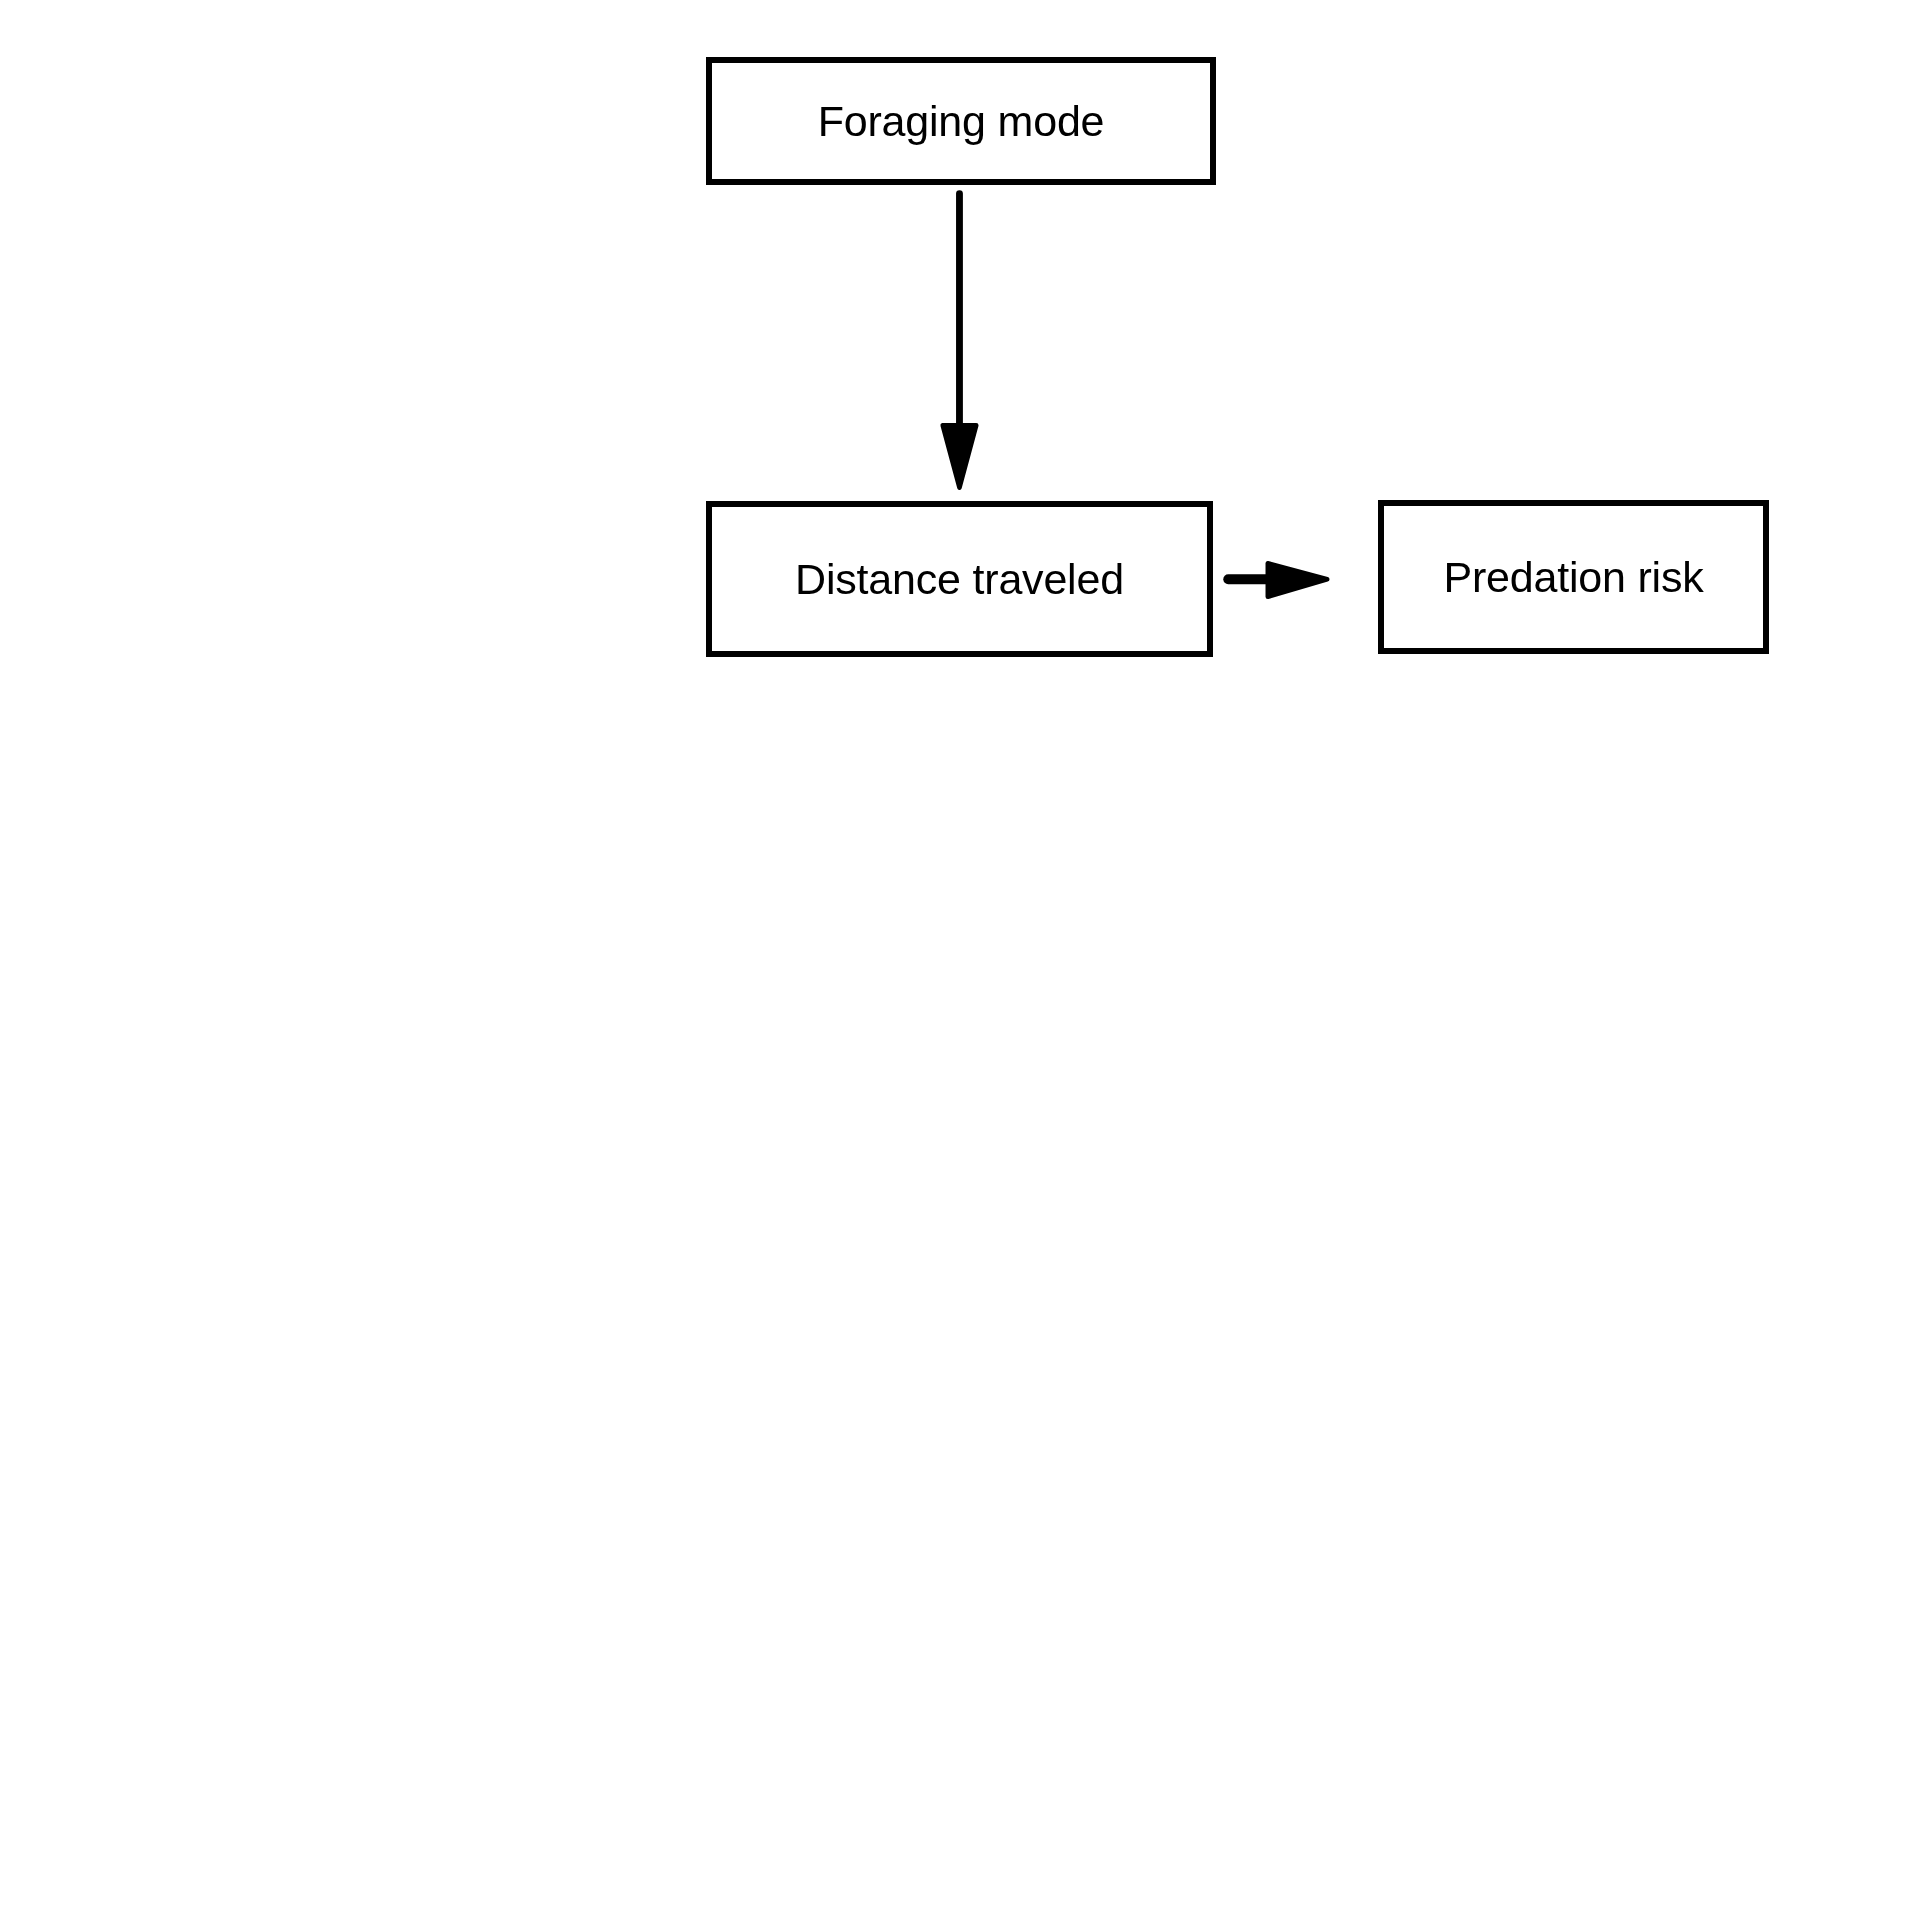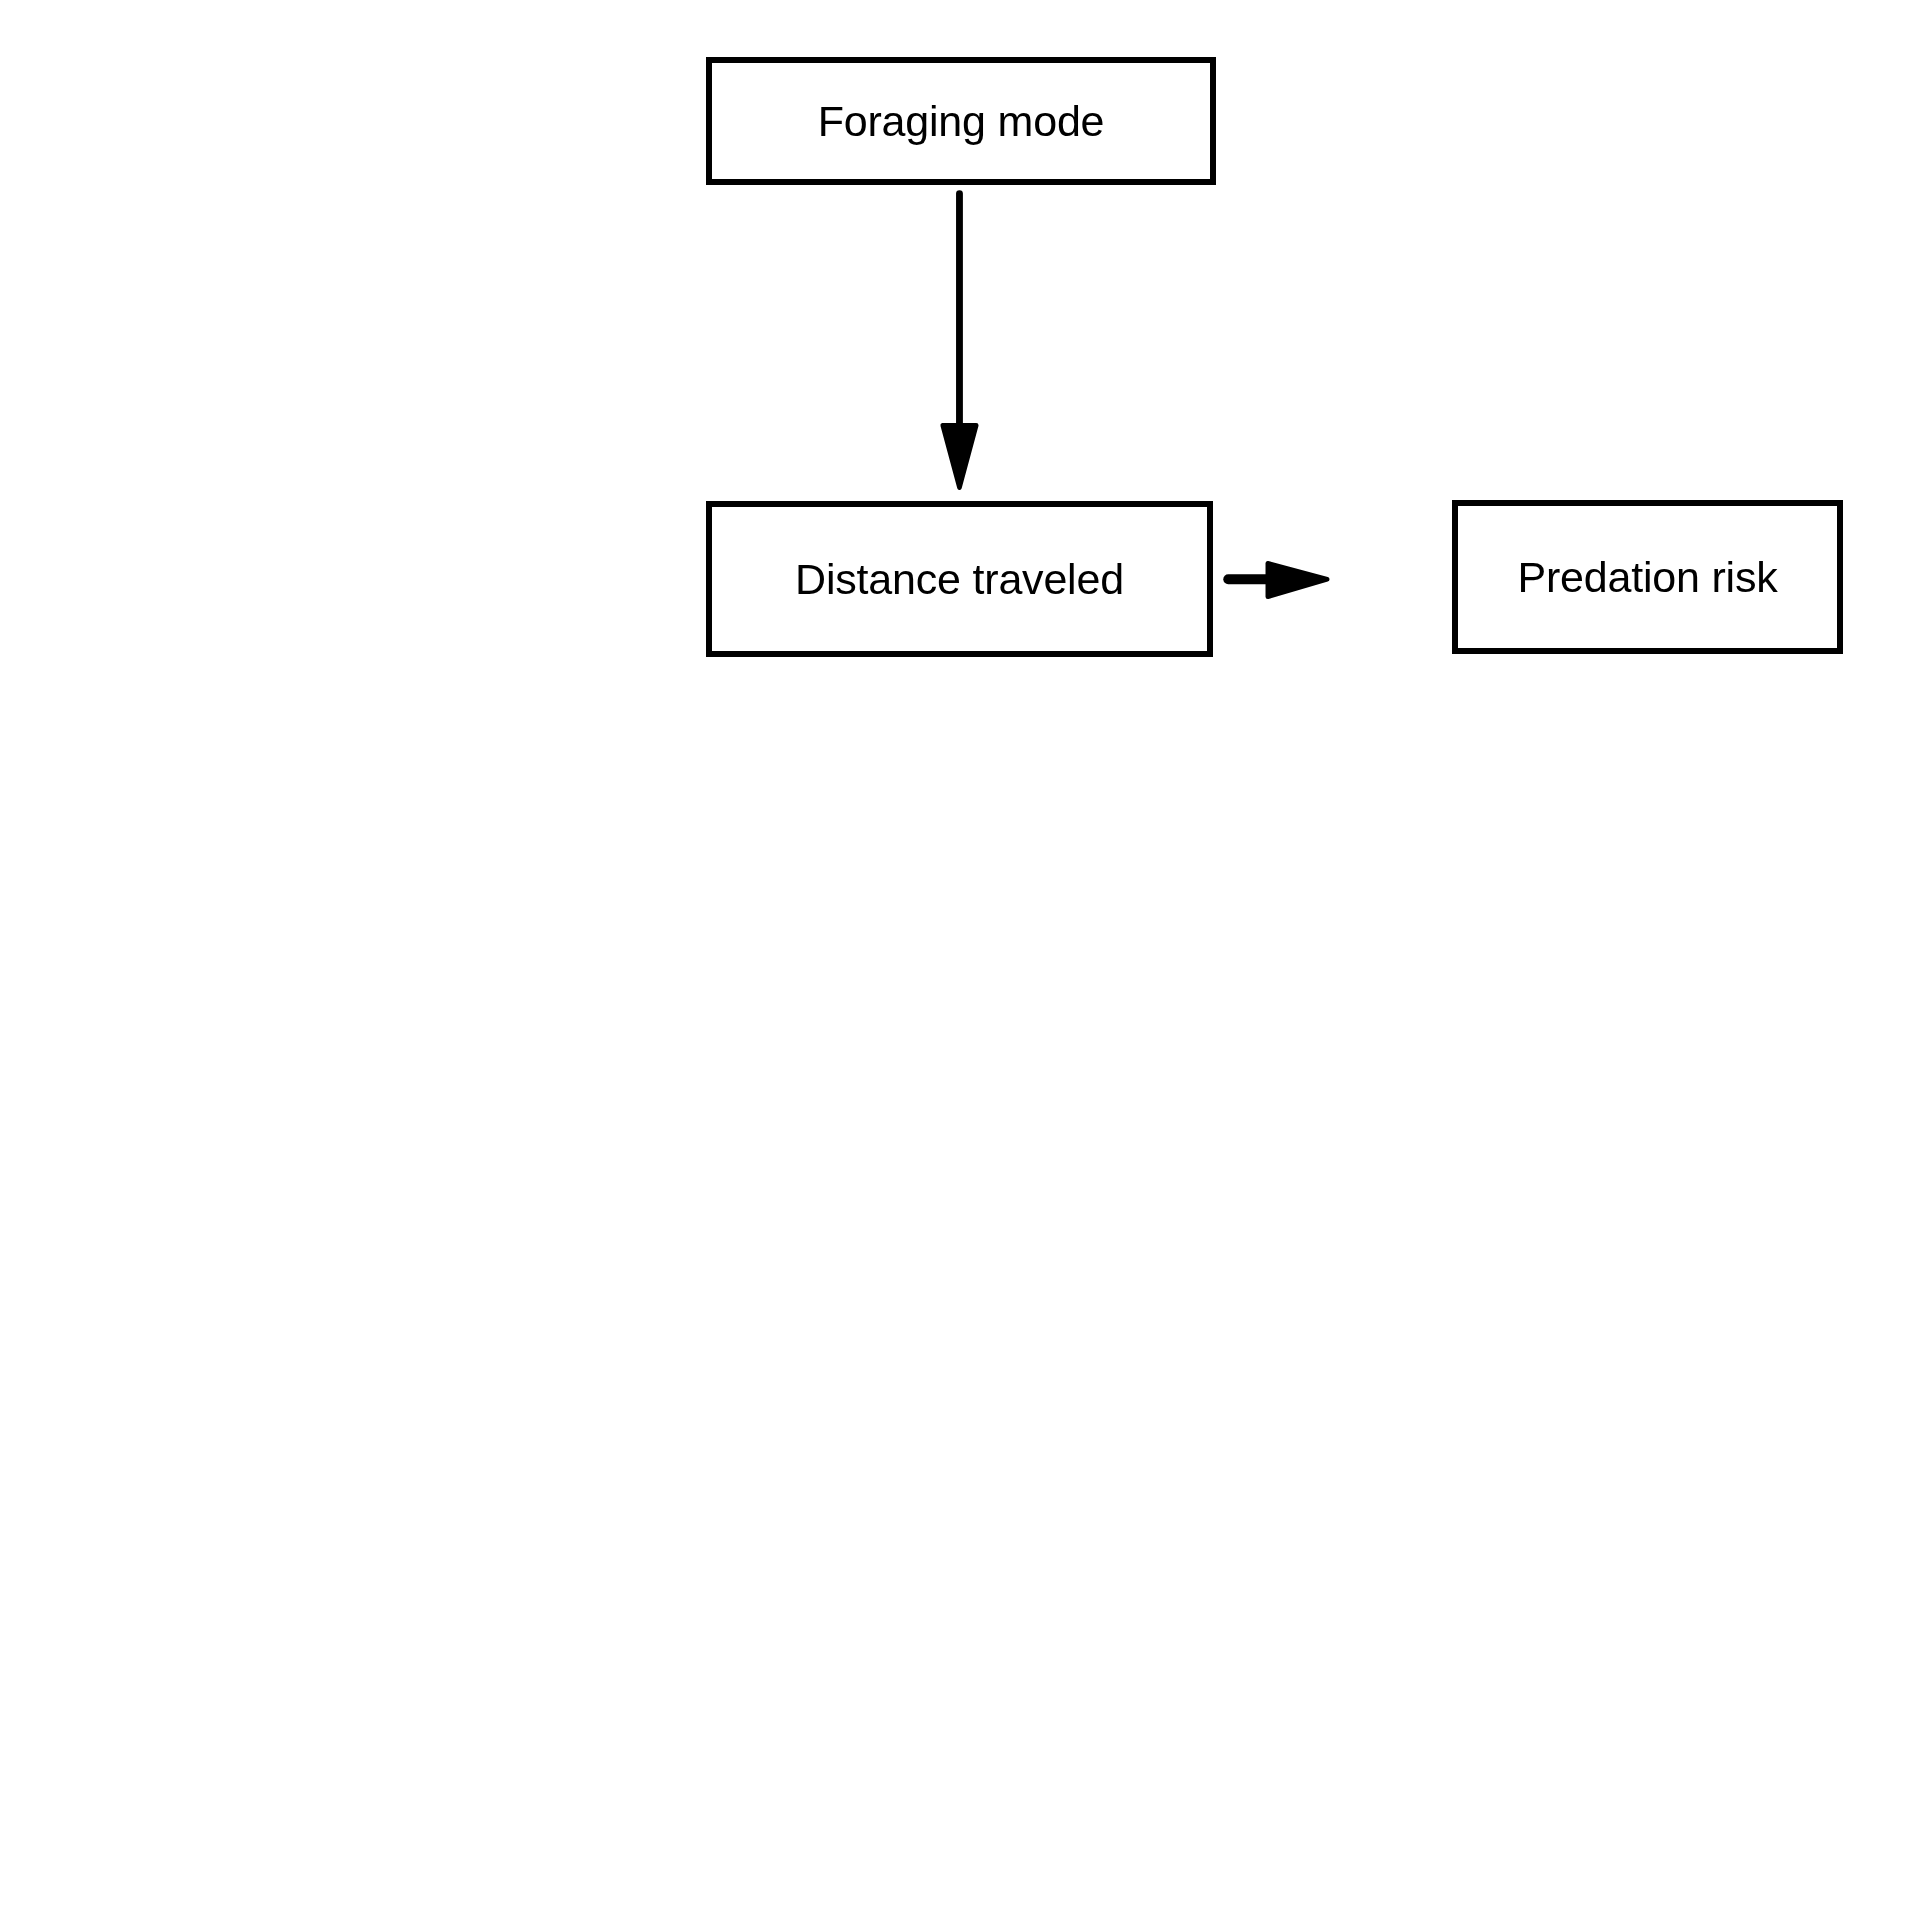--- a/index.html
+++ b/index.html
@@ -45,21 +45,21 @@
     height: 128px;
   }
   #node-distance-traveled {
     left: 706px;
     top: 501px;
     width: 507px;
     height: 156px;
     align-items: center;
   }
   #node-predation-risk {
-    left: 1452px;
+    left: 1378px;
     top: 500px;
     width: 391px;
     height: 154px;
   }
   
   .edge-svg {
     position: absolute;
     overflow: visible;
   }
   #edge-foraging-to-distance {

